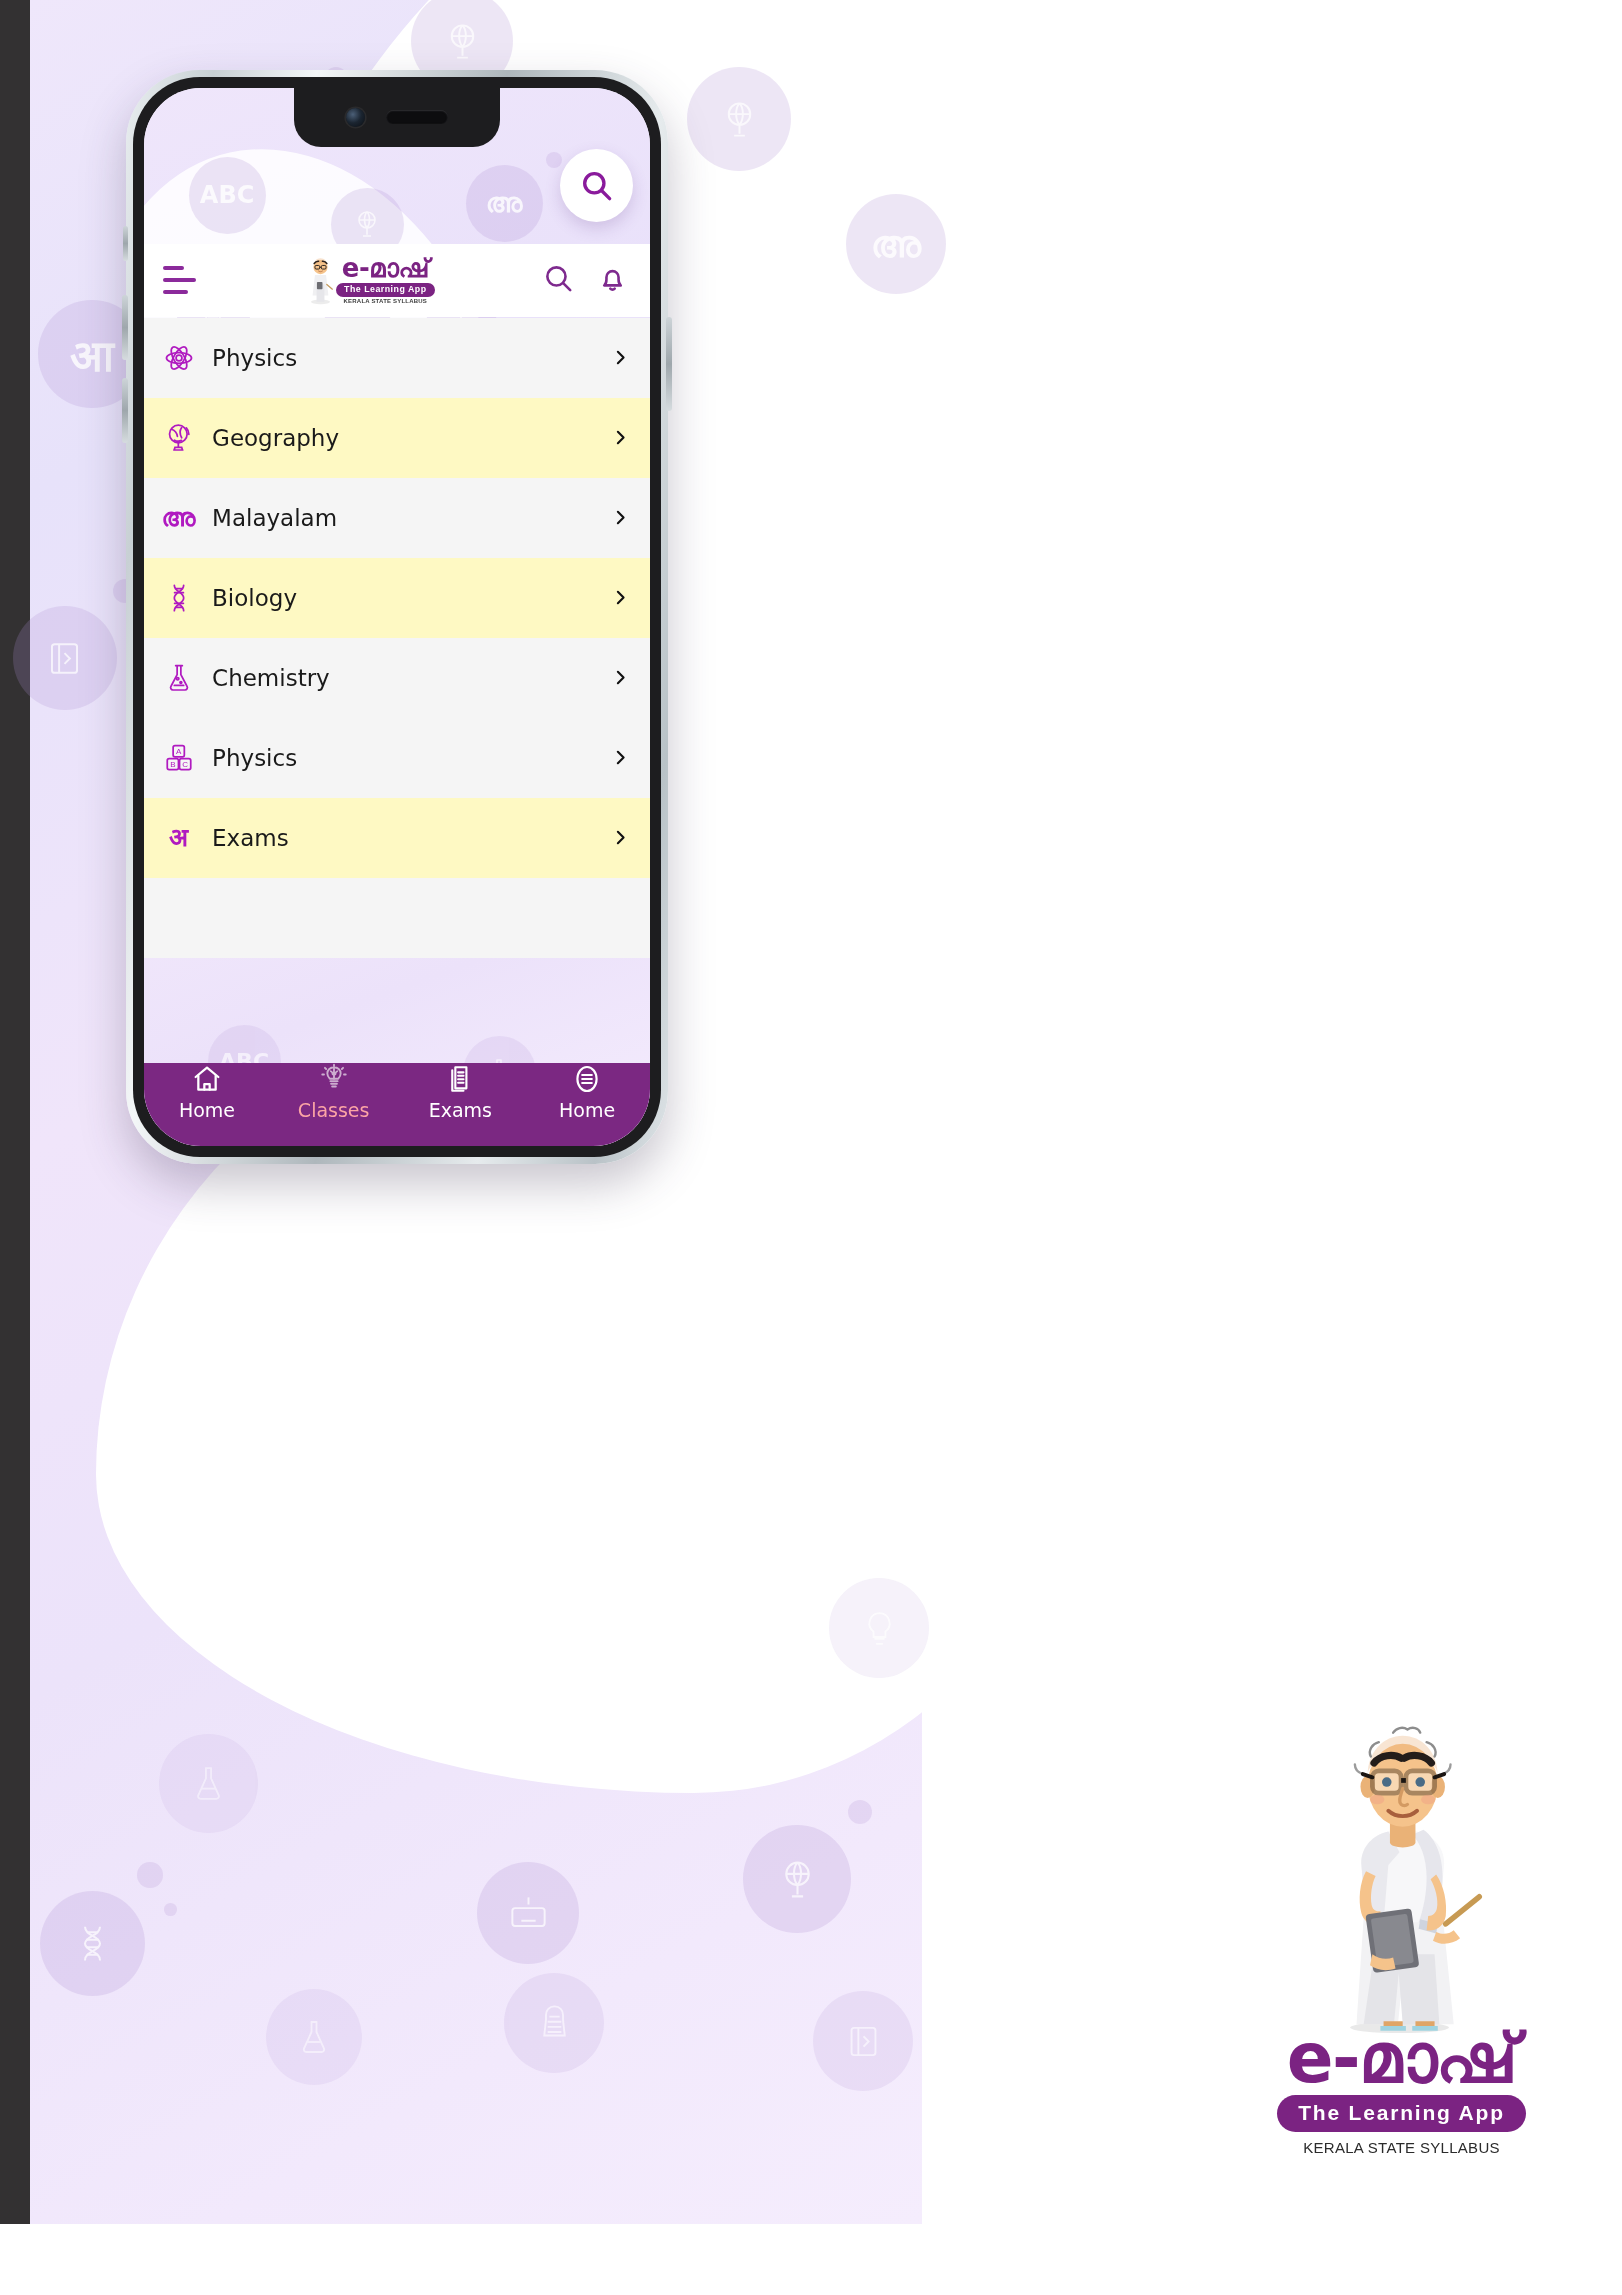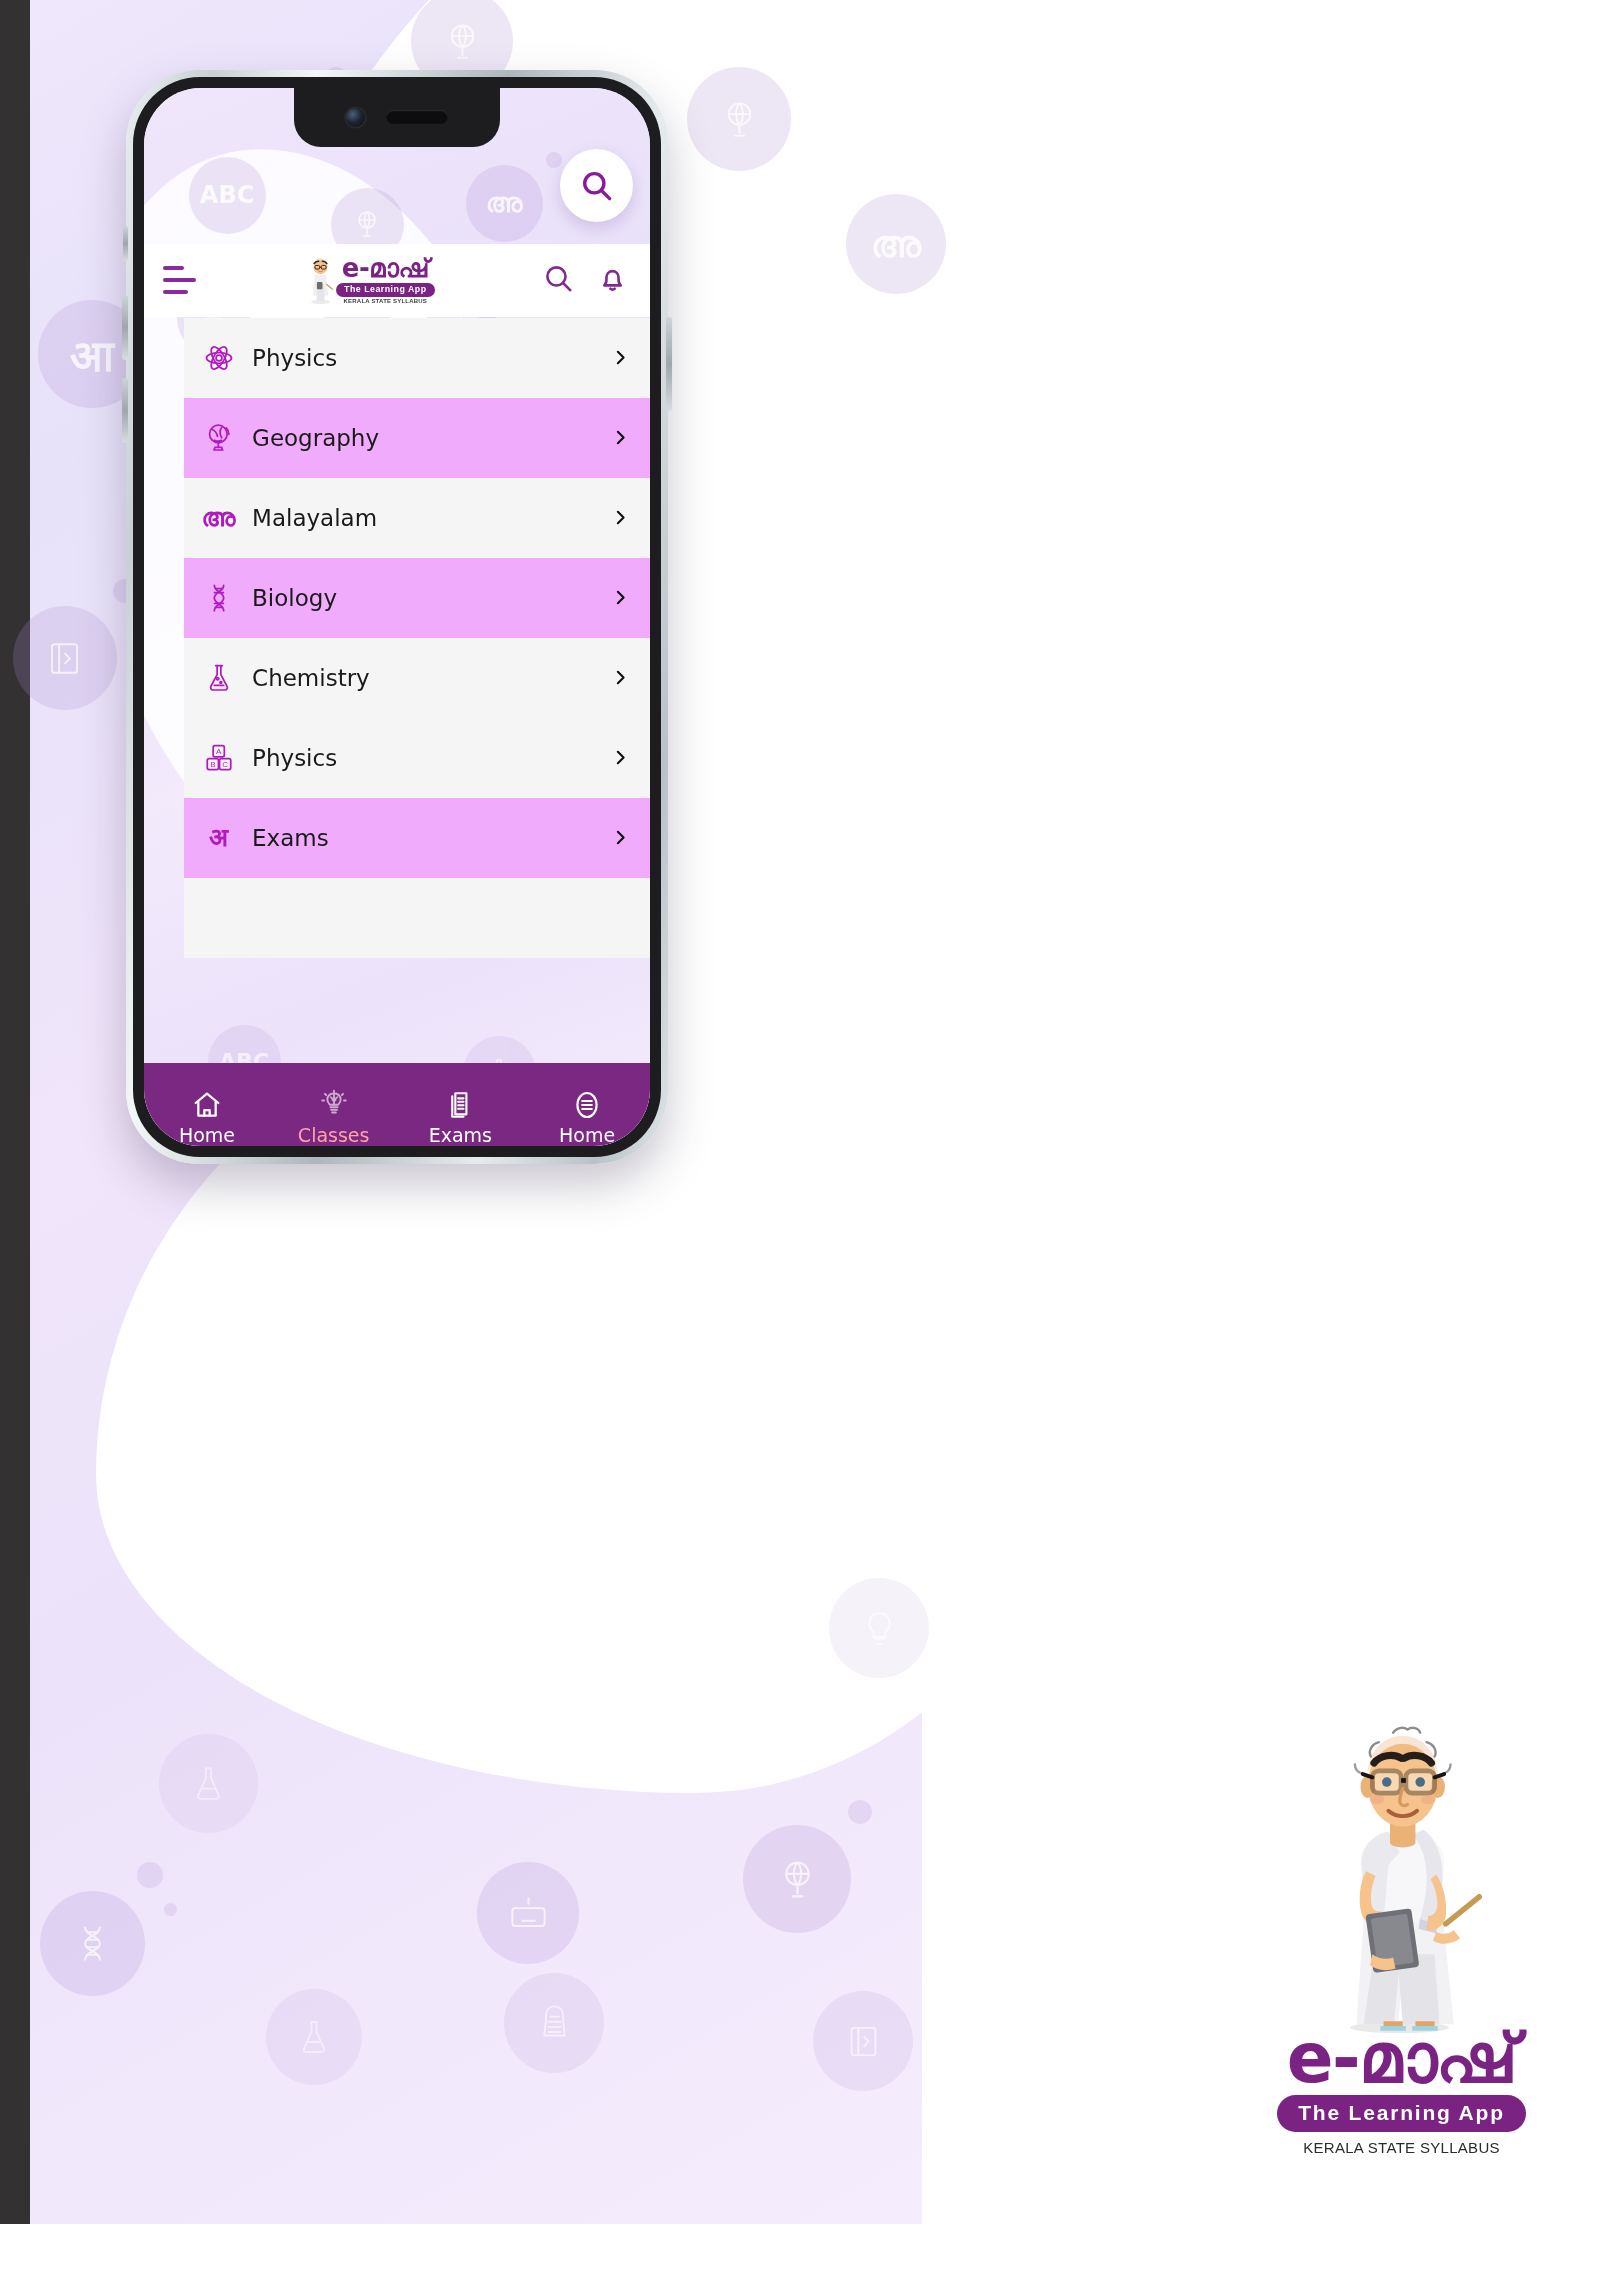--- a/index.html
+++ b/index.html
@@ -126,36 +126,36 @@
   .app-body{ position:absolute; left:0; right:0; top:230px; bottom:83px; overflow:hidden; background:transparent; }
 
   .class-select-wrap{ padding:19px 19px 12.8px; }
   .class-select{
     height:61px; border-radius:8px; background:#a81fc6;
     display:flex; align-items:center; justify-content:space-between;
     padding:0 21px; cursor:pointer;
   }
   .class-select .val{ color:#ffffff; font-size:21.5px; font-weight:400; font-family:"DejaVu Sans", sans-serif; }
 
-  .subject-list{ background:#f0abfc;margin-left:40px; }
+  .subject-list{ background:#fef9c3; }
   .subject-row{
     height:80px; display:flex; align-items:center; gap:16px;
     padding:0 19px 0 17.5px; cursor:pointer;
   }
   .subject-row.alt{ background:#f5f5f5; }
   .subject-row .ico{ width:35px; height:35px; display:flex; align-items:center; justify-content:center; flex:0 0 35px; }
   .subject-row .nm{ flex:1; font-size:23px; color:#1a1a1a; font-family:"DejaVu Sans", sans-serif; }
   .subject-row .chev{ width:21px; display:flex; align-items:center; justify-content:center; }
 
   .glyph-ico{ font-family:"DejaVu Sans", sans-serif; font-weight:700; font-size:25px; color:#b01ac0; line-height:1; }
 
   
   .bottom-nav{
     position:absolute; left:0; right:0; bottom:0; height:83px; background:#7b2882;
-    display:flex; align-items:flex-end; z-index:25;
+    display:flex; align-items:flex-start; z-index:25;
   }
   .nav-item{ flex:1; display:flex; flex-direction:column; align-items:center; justify-content:center; gap:3.2px; cursor:pointer; }
   .nav-item .lbl{ color:#ffffff; font-size:19px; font-family:"DejaVu Sans", sans-serif; }
   .nav-item.dim .lbl{ color:#fca5a5; }
   .nav-item.dim svg{ opacity:.62; }
 
   
   #poster-mascot{ position:absolute; left:1272px; top:1715px; width:263px; height:319px; }
   #poster-logo{ position:absolute; left:1234px; top:2025px; width:335px; height:171px;
     display:flex; flex-direction:column; align-items:center; }

